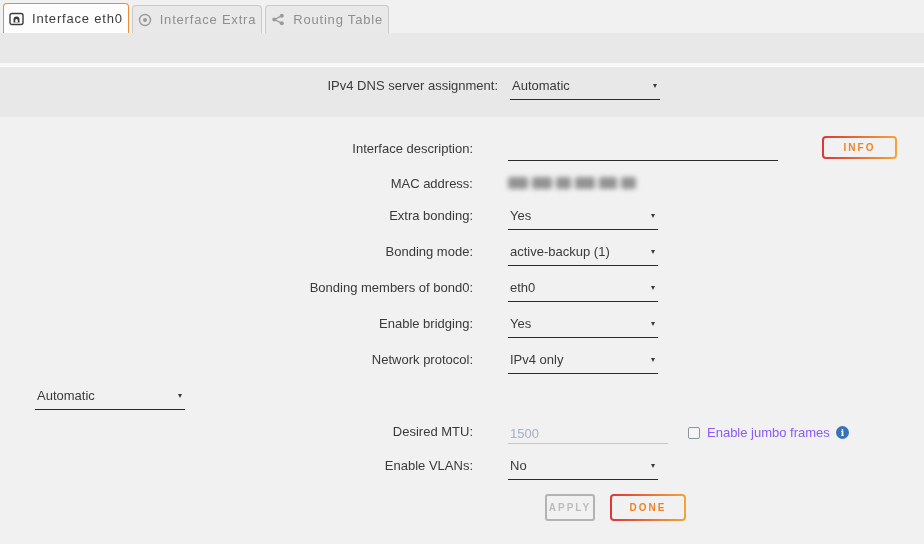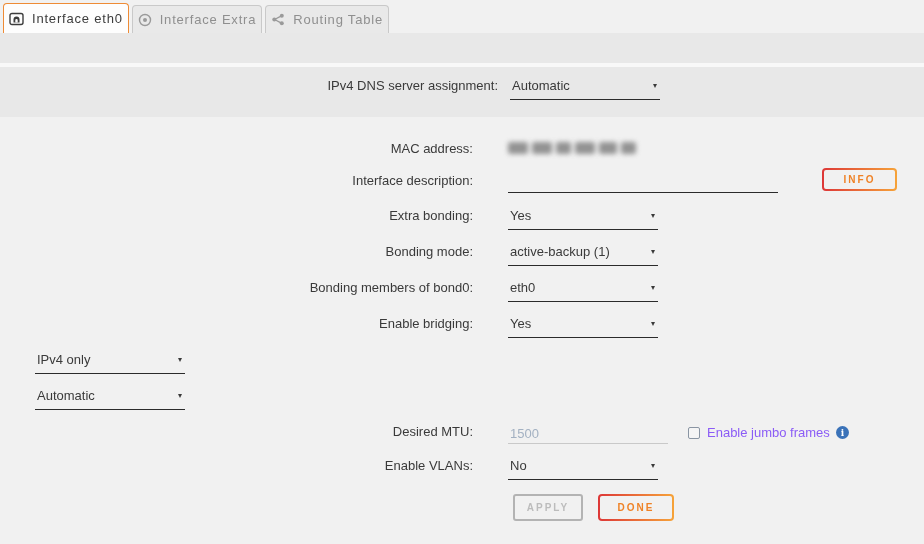--- a/index.html
+++ b/index.html
@@ -78,24 +78,24 @@
   .jumbo .cb-label { margin-left:7px; color:#8b5cf6; }
   .info-circle {
     width:13px; height:13px; border-radius:50%; background:#3a72b8; color:#fff;
     font-size:9px; font-weight:bold; display:inline-flex; align-items:center;
     justify-content:center; margin-left:6px; font-family:"DejaVu Serif", serif;
   }
 
   
   .btn-row { display:flex; gap:15px; margin-left:513px; margin-top:12px; padding-bottom:10px; }
   .btn-plain {
-    width:70px; height:27px; border:2px solid #b3b3b3; border-radius:3px;
+    width:50px; height:27px; border:2px solid #b3b3b3; border-radius:3px;
     background:transparent; color:#bcbcbc; font-weight:bold; font-size:10px;
     letter-spacing:2px; font-family:inherit; cursor:default;
-    display:flex; align-items:center; justify-content:center;
+    display:flex; align-items:center; justify-content:center;margin-left:32px;
   }
   .btn-grad {
     padding:2px; border-radius:4px; cursor:pointer;
     background:linear-gradient(90deg,#dd3737,#f6a339);
   }
   .btn-grad .inner {
     min-width:72px; height:23px; padding:0 10px; border-radius:2px; background:#f1f1f1;
     color:#ef8226; font-weight:bold; font-size:10px; letter-spacing:2px;
     display:flex; align-items:center; justify-content:center;
   }
@@ -147,46 +147,46 @@
       <div class="select">
         <span class="val">Automatic</span>
         <span class="arrow">▾</span>
       </div>
     </div>
   </div>
 </div>
 
 <div class="main-section">
 
+  <div class="row row-desc">
+    <div class="lbl">Interface description:</div>
+    <div class="ctl">
+      <input class="text-input" type="text" value="" style="">
+    </div>
+    <div class="info-btn-wrap">
+      <div class="btn-grad small">
+        <div class="inner">INFO</div>
+      </div>
+    </div>
+  </div>
+
   <div class="row row-mac">
     <div class="lbl">MAC address:</div>
     <div class="ctl">
       <div class="mac-blur">
         <i style="width:20px"></i>
           <i style="width:20px"></i>
           <i style="width:15px"></i>
         <i style="width:20px"></i>
           <i style="width:18px"></i>
           <i style="width:15px"></i>
       </div>
     </div>
   </div>
 
-  <div class="row row-desc">
-    <div class="lbl">Interface description:</div>
-    <div class="ctl">
-      <input class="text-input" type="text" value="" style="">
-    </div>
-    <div class="info-btn-wrap">
-      <div class="btn-grad small">
-        <div class="inner">INFO</div>
-      </div>
-    </div>
-  </div>
-
   <div class="row row-select">
     <div class="lbl">Extra bonding:</div>
     <div class="ctl">
       <div class="select">
         <span class="val">Yes</span>
         <span class="arrow">▾</span>
       </div>
     </div>
   </div>
 
@@ -214,20 +214,21 @@
     <div class="lbl">Enable bridging:</div>
     <div class="ctl">
       <div class="select">
         <span class="val">Yes</span>
         <span class="arrow">▾</span>
       </div>
     </div>
   </div>
 
   <div class="row row-select">
+    <div class="lbl">Network protocol:</div>
     <div class="ctl">
       <div class="select">
         <span class="val">IPv4 only</span>
         <span class="arrow">▾</span>
       </div>
     </div>
   </div>
 
   <div class="row row-select">
     <div class="ctl">

